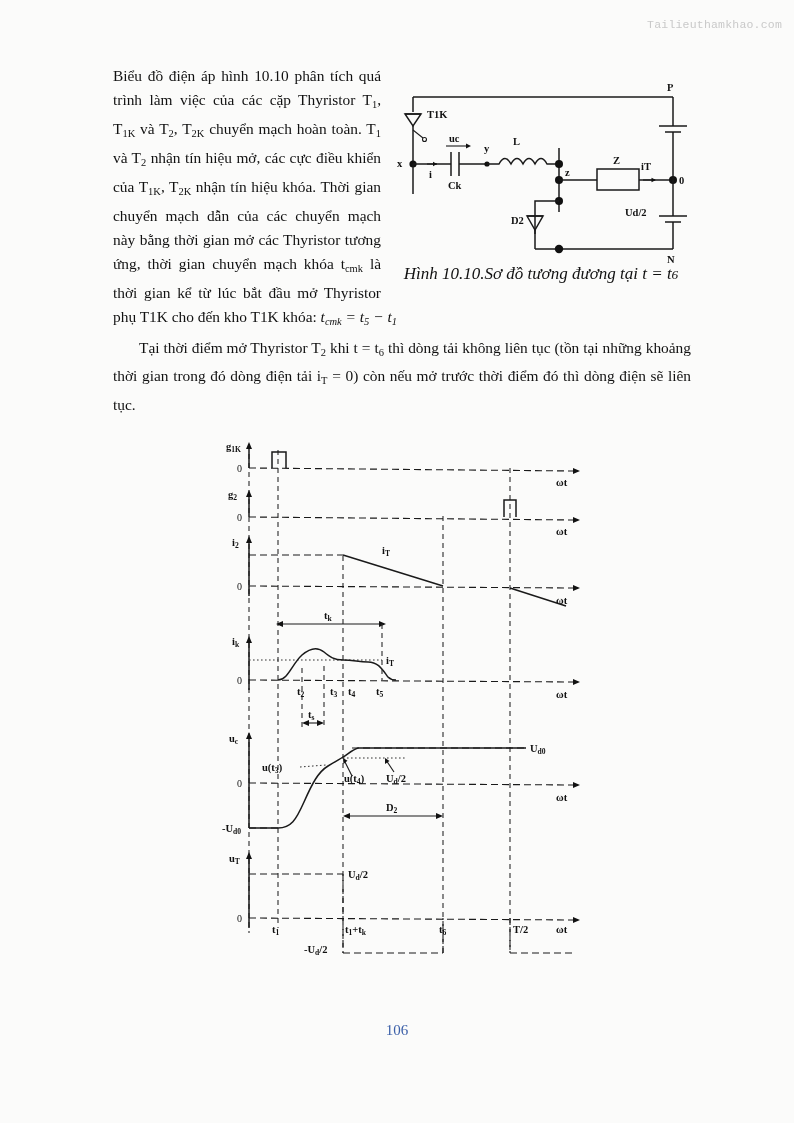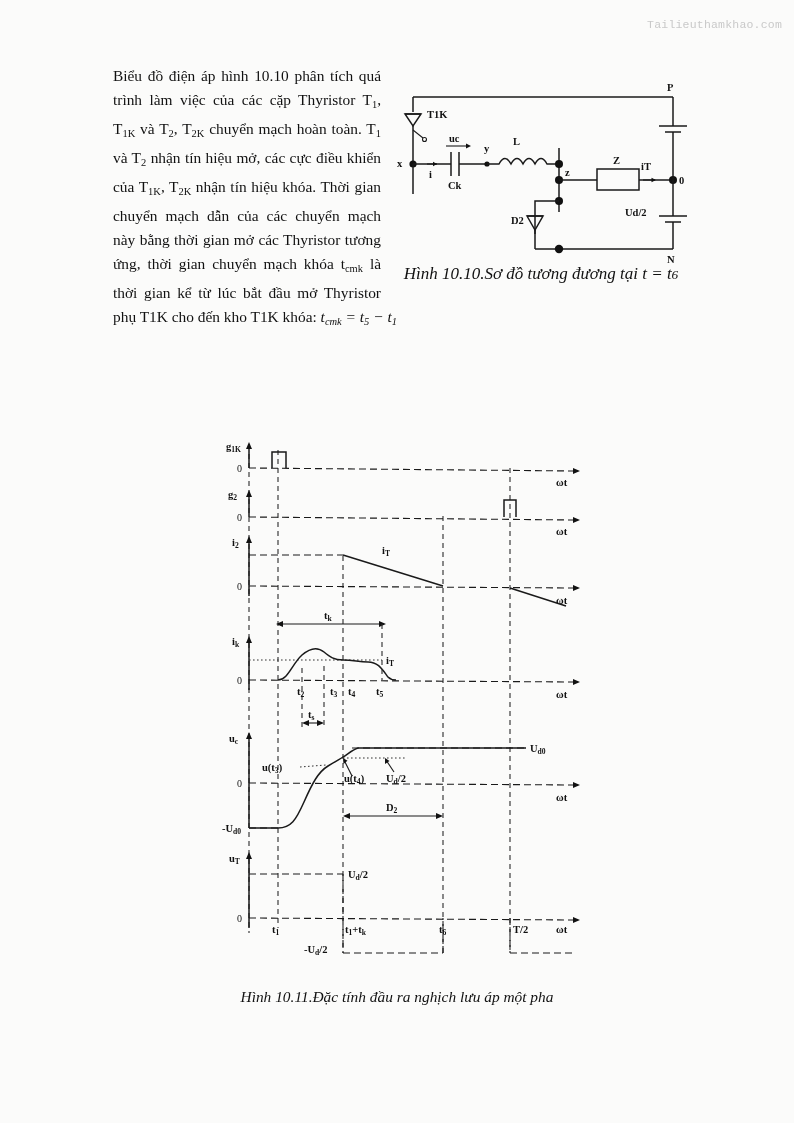--- a/index.html
+++ b/index.html
@@ -153,20 +153,23 @@
 
       <div class="fig-cap">
         <span>Hình 10.10.Sơ đồ tương đương tại t = t<span class="sc">6</span></span>
       </div>
     </div>
 
     <div class="para">
       <p>Biểu đồ điện áp hình 10.10 phân tích quá trình làm việc của các cặp Thyristor T<sub>1</sub>, T<sub>1K</sub> và T<sub>2</sub>, T<sub>2K</sub> chuyển mạch hoàn toàn. T<sub>1</sub> và T<sub>2</sub> nhận tín hiệu mở, các cực điều khiển của T<sub>1K</sub>, T<sub>2K</sub> nhận tín hiệu khóa. Thời gian chuyển mạch dẫn của các chuyển mạch này bằng thời gian mở các Thyristor tương ứng, thời gian chuyển mạch khóa t<sub>cmk</sub> là thời gian kể từ lúc bắt đầu mở Thyristor phụ T1K cho đến kho T1K khóa: <span class="ital">t<sub>cmk</sub> = t<sub>5</sub> − t<sub>1</sub></span></p>
     </div>
 
+    <div class="para indent" style="margin-top:2px;">
+      <p>Tại thời điểm mở Thyristor T<sub>2</sub> khi t = t<sub>6</sub> thì dòng tải không liên tục (tồn tại những khoảng thời gian trong đó dòng điện tải i<sub>T</sub> = 0) còn nếu mở trước thời điểm đó thì dòng điện sẽ liên tục.</p>
+    </div>
   </div>
 
   <div class="waves">
     <svg width="420" height="540" viewBox="0 0 420 540">
 
       <path class="dashf" d="M 53,26 L 53,505"></path>
       <path class="dashf" d="M 82,22 L 82,500"></path>
       <path class="dashf" d="M147,128 L147,525"></path>
       <path class="dashf" d="M247,88  L247,525"></path>
       <path class="dashf" d="M314,40  L314,525"></path>
@@ -293,15 +296,15 @@
       <path class="dash" d="M314,525 L380,525"></path>
       <text class="lbl-b" x="108" y="525">-U<tspan class="lbl-s" dy="2">d</tspan><tspan dy="-2">/2</tspan></text>
 
       <text class="lbl-b" x="76" y="505">t<tspan class="lbl-s" dy="2">1</tspan></text>
       <text class="lbl-b" x="149" y="505">t<tspan class="lbl-s" dy="2">1</tspan><tspan dy="-2">+t</tspan><tspan class="lbl-s" dy="2">k</tspan></text>
       <text class="lbl-b" x="243" y="505">t<tspan class="lbl-s" dy="2">6</tspan></text>
       <text class="lbl-b" x="317" y="505">T/2</text>
     </svg>
   </div>
 
-  <div class="cap2">Hình 10.11.Đặc tính đầu ra nghịch lưu áp một pha</div>
+  <div class="pageno">106</div>
 
 </div>
 
 </body></html>

